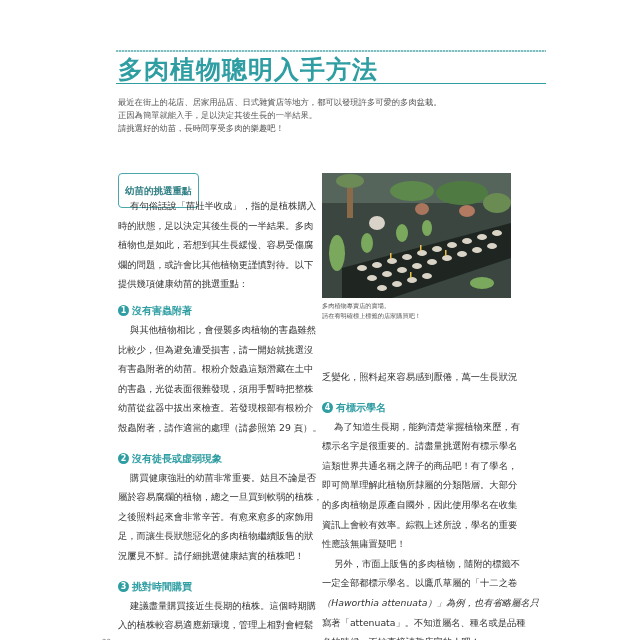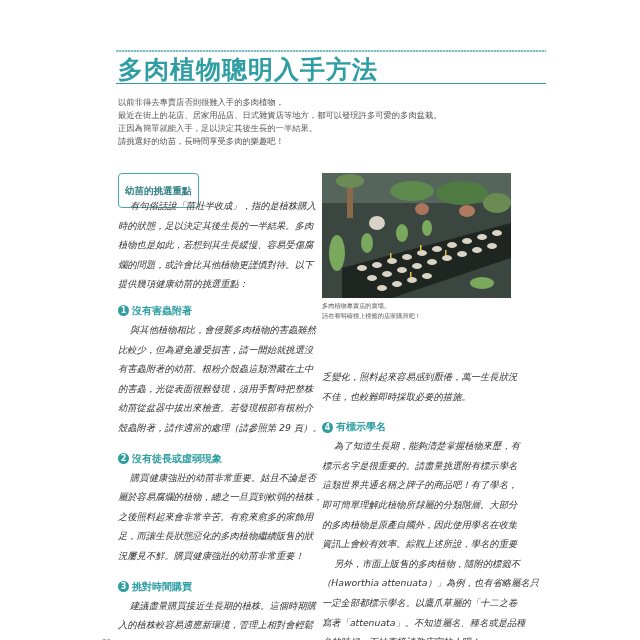--- a/index.html
+++ b/index.html
@@ -10,39 +10,38 @@
                 background:repeating-linear-gradient(90deg,#7fbfc2 0 2px,#cfe6e7 2px 3px); }
     .title { position:absolute; left:118px; top:37px; font-size:25px; color:#2f9ea3; letter-spacing:1px;
              font-weight:bold; white-space:nowrap; }
     .title-rule { position:absolute; left:116px; top:67px; width:430px; height:1px; background:#2f9ea3; }
     .intro { position:absolute; left:118px; top:80px; width:420px; font-size:8.3px; line-height:13px; color:#555; }
     .intro div { white-space:nowrap; }
     .section-tag { position:absolute; left:118px; top:157px; height:17px; padding:8px 6px;
                    border:1.5px solid #4aa7ab; border-radius:4px; font-size:9.5px; line-height:17px;
                    color:#2f7f84; font-weight:bold; white-space:nowrap; }
     .col { position:absolute; font-size:9.3px; line-height:19.6px; color:#333; }
-    .col .line { white-space:nowrap;font-style:italic; }
+    .col .line { white-space:nowrap; }
     .sub { color:#2f9ea3; font-weight:bold; font-size:10px; line-height:18px; display:flex; align-items:center; gap:3px; white-space:nowrap; }
     .num { display:inline-block; width:11px; height:11px; border-radius:50%; background:#2f9ea3; color:#fff;
            font-size:8px; line-height:11px; text-align:center; font-weight:bold; }
     .photo { position:absolute; left:322px; top:157px; width:189px; height:125px; overflow:hidden;
              background:linear-gradient(180deg,#3c4a45 0%,#4a5a4c 30%,#2d3b30 55%,#1e2520 100%); }
     .caption { position:absolute; left:322px; top:285px; font-size:6.2px; line-height:10px; color:#555; white-space:nowrap; }
     .page-num { position:absolute; left:102px; top:622px; font-size:7px; color:#777; }
   </style>
 </head>
 <body>
 
 <div class="page">
   <div class="top-rule"></div>
   <div class="title">多肉植物聰明入手方法</div>
   <div class="title-rule"></div>
 
   <div class="intro">
-    <div>以前非得去專賣店否則很難入手的多肉植物，</div>
     <div>最近在街上的花店、居家用品店、日式雜貨店等地方，都可以發現許多可愛的多肉盆栽。</div>
     <div>正因為簡單就能入手，足以決定其後生長的一半結果。</div>
     <div>請挑選好的幼苗，長時間享受多肉的樂趣吧！</div>
   </div>
 
   <div class="section-tag">幼苗的挑選重點</div>
 
   <div class="col" style="left:118px; top:180px; width:192px;">
     <div class="line" style="text-indent:1.3em">有句俗話說「苗壯半收成」，指的是植株購入</div>
     <div class="line">時的狀態，足以決定其後生長的一半結果。多肉</div>
@@ -64,21 +63,21 @@
 
     <div style="height:12px"></div>
     <div class="sub">
       <span class="num">2</span>
       <span>沒有徒長或虛弱現象</span>
     </div>
     <div class="line" style="text-indent:1.3em">購買健康強壯的幼苗非常重要。姑且不論是否</div>
     <div class="line">屬於容易腐爛的植物，總之一旦買到軟弱的植株，</div>
     <div class="line">之後照料起來會非常辛苦。有愈來愈多的家飾用</div>
     <div class="line">足，而讓生長狀態惡化的多肉植物繼續販售的狀</div>
-    <div class="line">況屢見不鮮。購買健康強壯的幼苗非常重要！</div>
+    <div class="line">況屢見不鮮。請仔細挑選健康結實的植株吧！</div>
 
     <div style="height:12px"></div>
     <div class="sub">
       <span class="num">3</span>
       <span>挑對時間購買</span>
     </div>
     <div class="line" style="text-indent:1.3em">建議盡量購買接近生長期的植株。這個時期購</div>
     <div class="line">入的植株較容易適應新環境，管理上相對會輕鬆</div>
     <div class="line">許多。購買接近休眠期的植株，因為生長停滯缺</div>
   </div>
@@ -136,34 +135,34 @@
       </g>
     </svg>
   </div>
   <div class="caption">
     <div>多肉植物專賣店的賣場。</div>
     <div>請在有明確標上標籤的店家購買吧！</div>
   </div>
 
   <div class="col" style="left:322px; top:319px; width:200px;margin-top:32px;">
     <div class="line">乏變化，照料起來容易感到厭倦，萬一生長狀況</div>
-    <div class="line">不佳，也較難即時採取必要的措施。</div>
 
     <div style="height:12px"></div>
     <div class="sub">
       <span class="num">4</span>
       <span>有標示學名</span>
     </div>
     <div class="line" style="text-indent:1.3em">為了知道生長期，能夠清楚掌握植物來歷，有</div>
     <div class="line">標示名字是很重要的。請盡量挑選附有標示學名</div>
     <div class="line">這類世界共通名稱之牌子的商品吧！有了學名，</div>
     <div class="line">即可簡單理解此植物所隸屬的分類階層。大部分</div>
     <div class="line">的多肉植物是原產自國外，因此使用學名在收集</div>
     <div class="line">資訊上會較有效率。綜觀上述所說，學名的重要</div>
+    <div class="line">性應該無庸置疑吧！</div>
     <div class="line" style="text-indent:1.3em">另外，市面上販售的多肉植物，隨附的標籤不</div>
+    <div class="line">一定全部都標示學名。以鷹爪草屬的「十二之卷</div>
     <div class="line" style="font-style:italic">（Haworthia attenuata）」為例，也有省略屬名只</div>
-    <div class="line">一定全部都標示學名。以鷹爪草屬的「十二之卷</div>
     <div class="line">寫著「attenuata」。不知道屬名、種名或是品種</div>
     <div class="line">名的時候，不妨直接請教店家的人吧！</div>
   </div>
 
   <div class="page-num">20</div>
 </div>
 
 </body></html>

